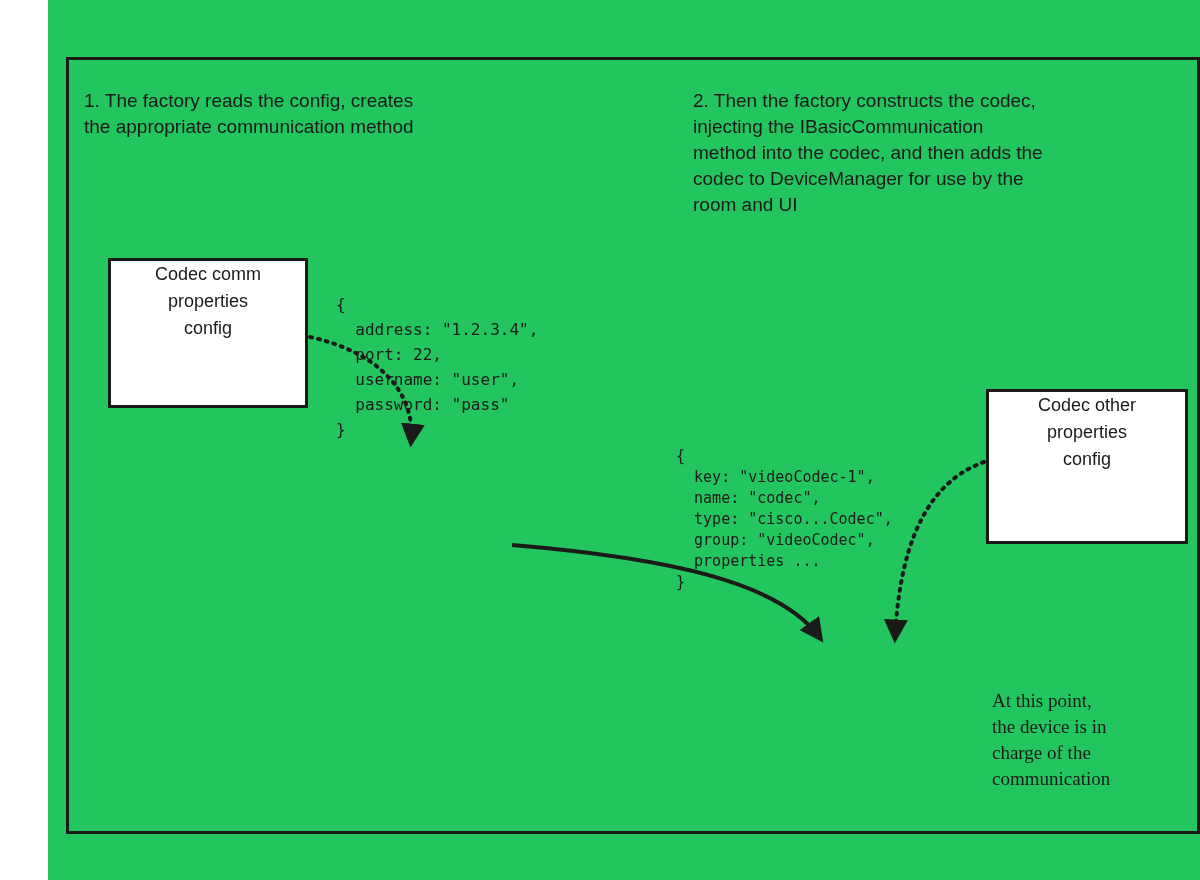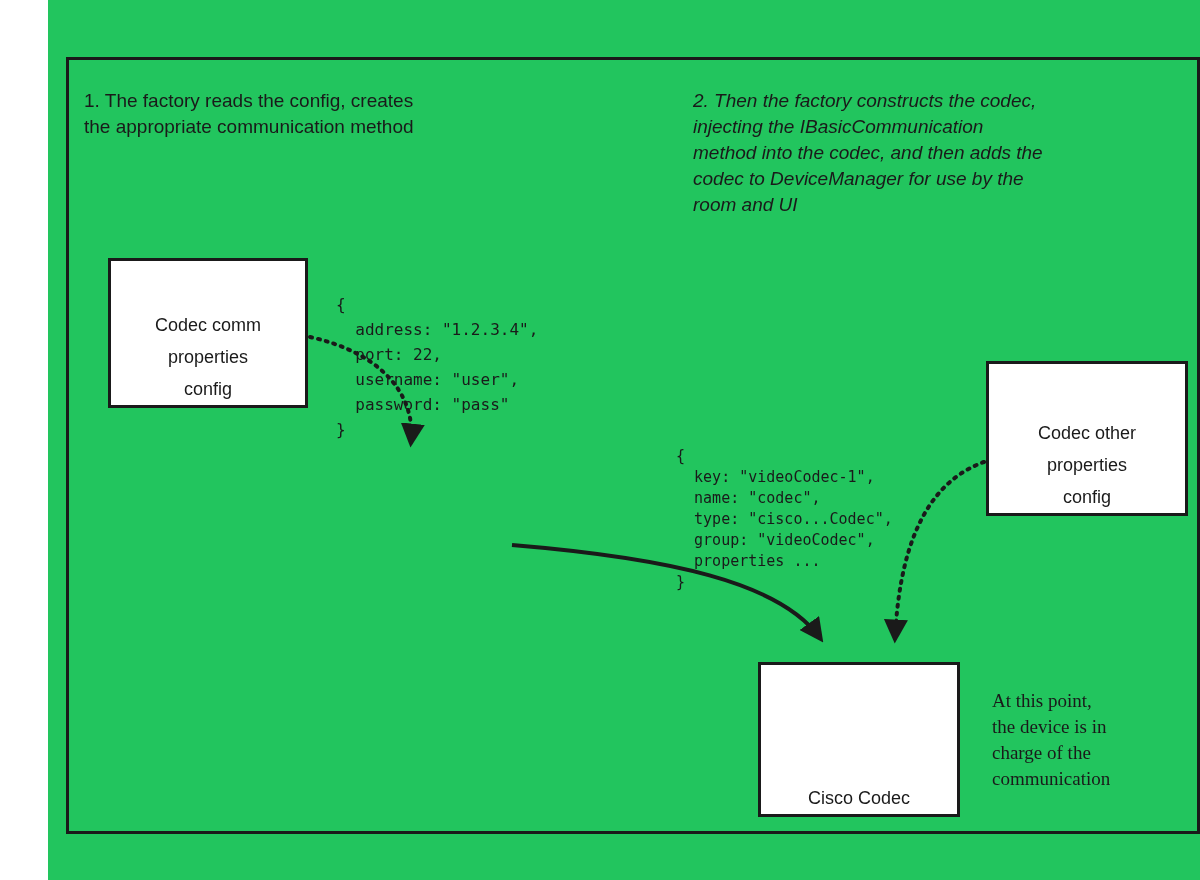--- a/index.html
+++ b/index.html
@@ -36,38 +36,38 @@
     pointer-events: none;
   }
   .note {
     position: absolute;
     font-size: 19px;
     line-height: 26px;
     white-space: pre-line;
     color: #1a1a1a;
   }
   .note-step1 { left: 36px; top: 88px; }
-  .note-step2 { left: 645px; top: 88px; font-style: italic; }
+  .note-step2 { left: 645px; top: 88px; }
   .note-at-this-point { left: 944px; top: 688px; font-family: Liberation Serif, serif; }
   .dbox {
     position: absolute;
     border: 3px solid #1a1a1a;
     box-sizing: border-box;
     background: #ffffff;
     display: flex;
-    align-items: flex-end;
+    align-items: flex-start;
     justify-content: center;
     text-align: center;
     font-size: 18px;
-    line-height: 32px;
+    line-height: 27px;
     white-space: pre-line;
   }
   .box-codec-comm  { left: 60px;  top: 258px; width: 200px; height: 150px; }
   .box-ssh-client  { left: 260px; top: 467px; width: 202px; height: 155px; }
-  .box-codec-other { left: 938px; top: 361px; width: 202px; height: 155px; }
+  .box-codec-other { left: 938px; top: 389px; width: 202px; height: 155px; }
   .box-cisco-codec { left: 710px; top: 662px; width: 202px; height: 155px; }
   .code {
     position: absolute;
     margin: 0;
     font-family: "DejaVu Sans Mono", "Liberation Mono", monospace;
     color: #1a1a1a;
     white-space: pre;
   }
   .code-comm  { left: 288px; top: 292px; font-size: 16px; line-height: 25px; }
   .code-codec { left: 628px; top: 446px; font-size: 15px; line-height: 21px; }
@@ -108,23 +108,20 @@
 config</span>
   </div>
 
 
   <div class="dbox box-codec-other">
     <span>Codec other
 properties
 config</span>
   </div>
 
-  <div class="dbox box-cisco-codec">
-    <span>Cisco Codec</span>
-  </div>
 
   <pre class="code code-comm">{
   address: "1.2.3.4",
   port: 22,
   username: "user",
   password: "pass"
 }</pre>
   <pre class="code code-codec">{
   key: "videoCodec-1",
   name: "codec",

